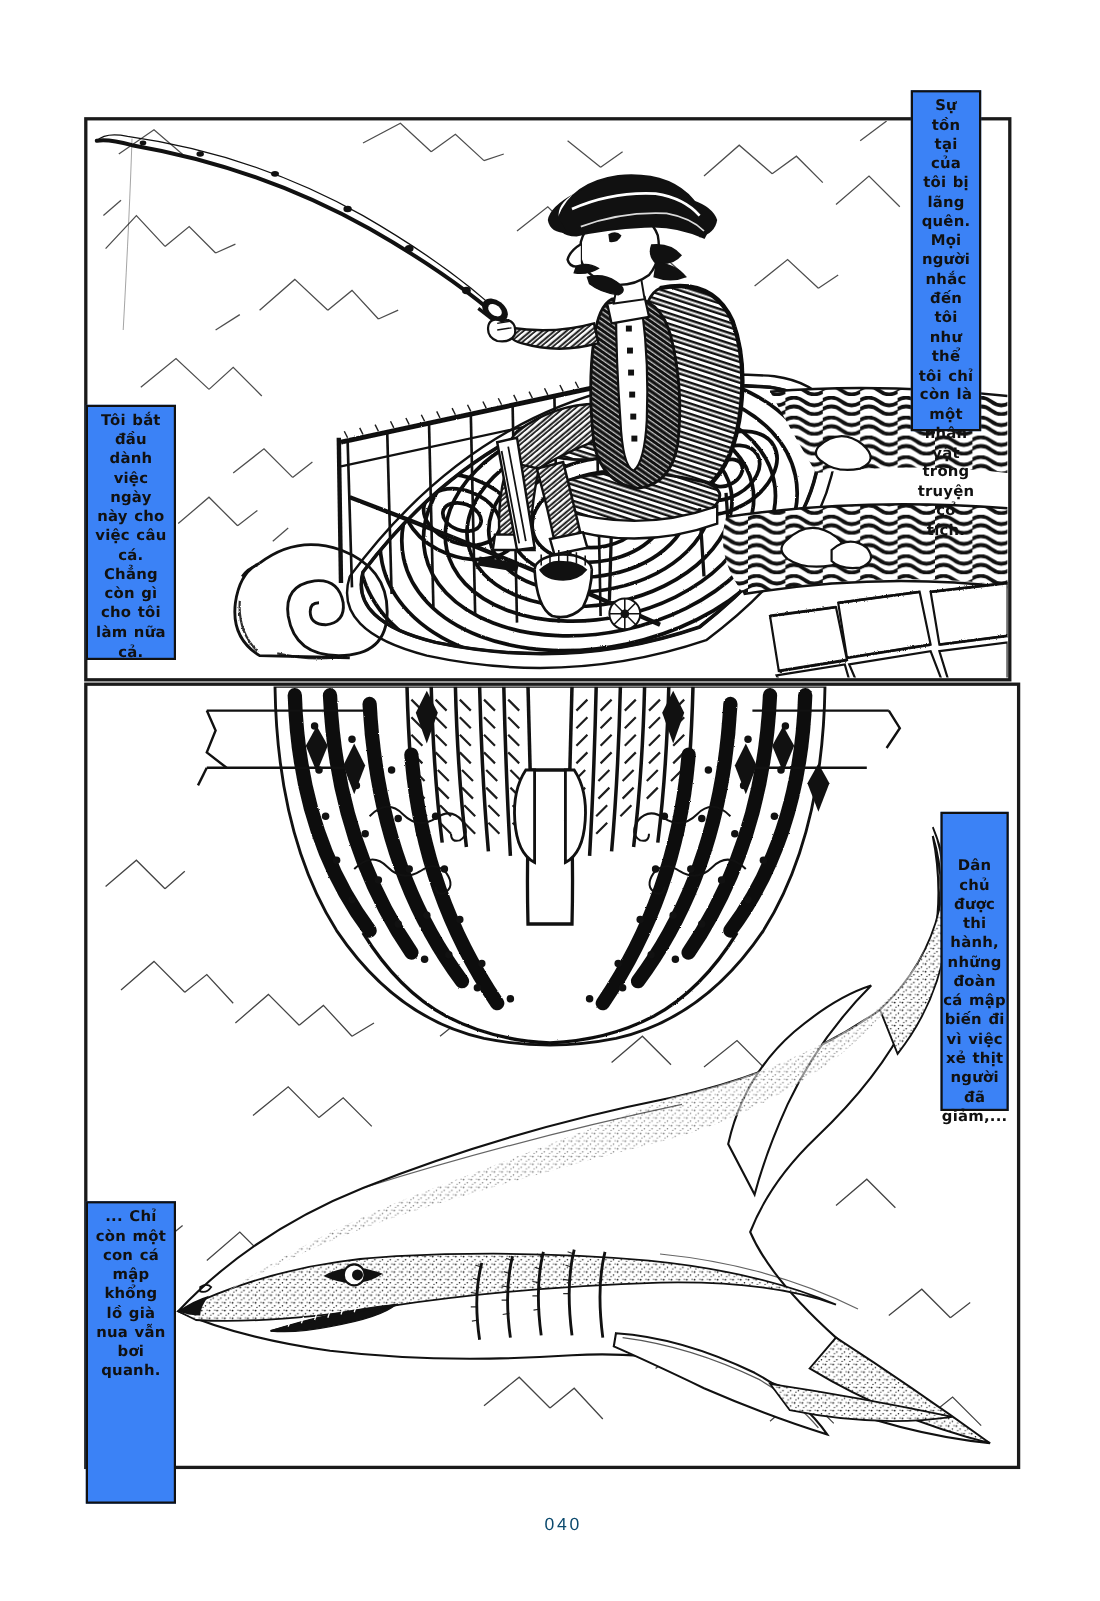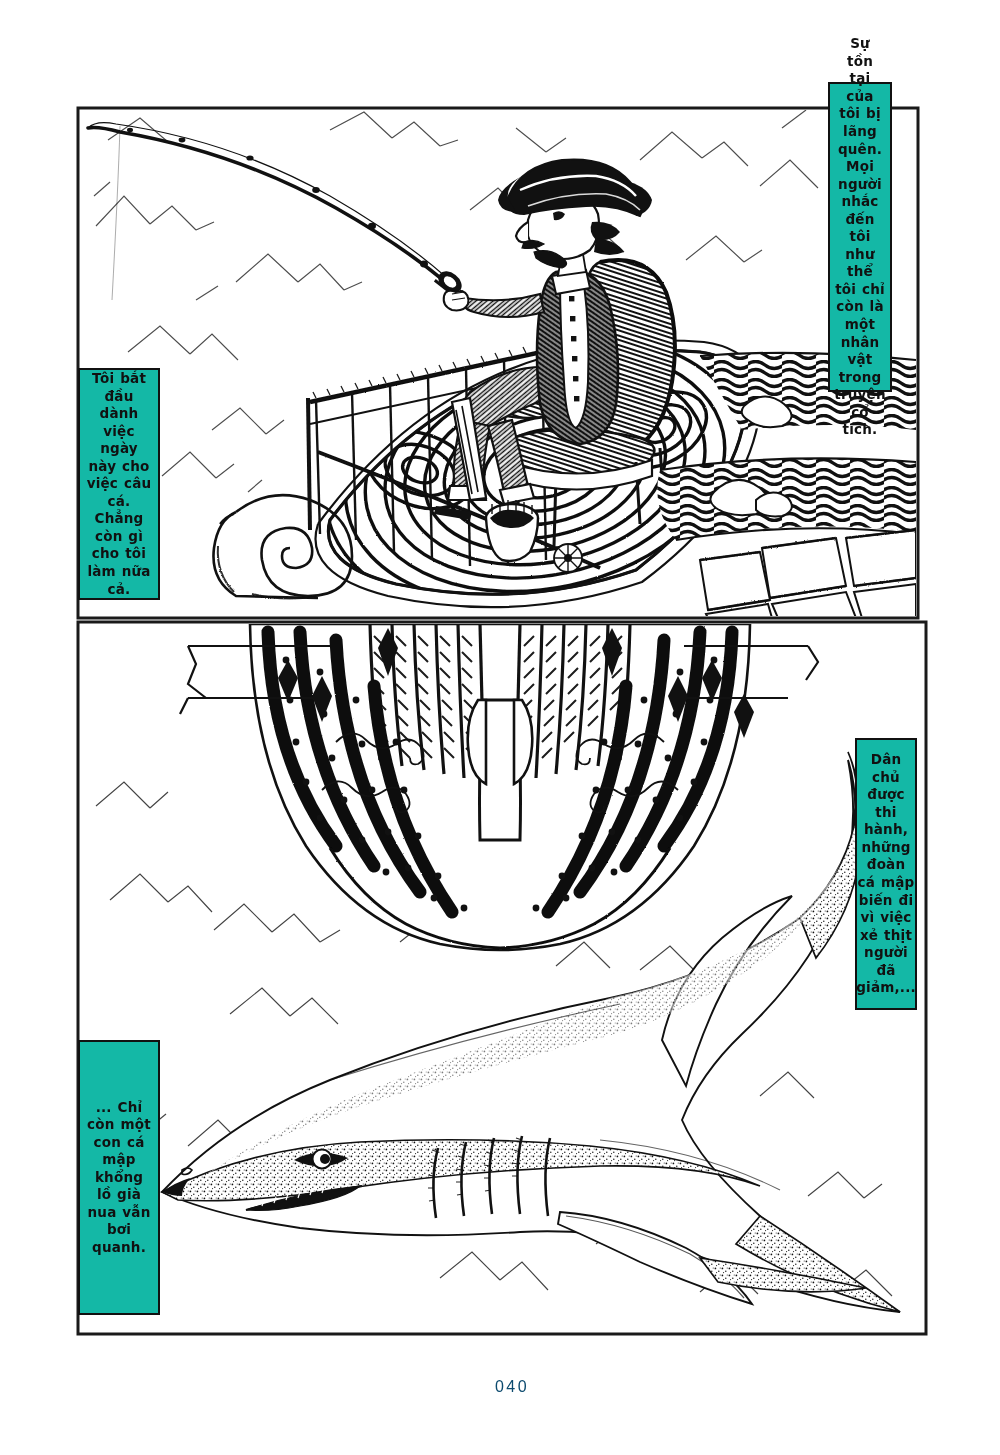--- a/index.html
+++ b/index.html
@@ -22,44 +22,44 @@
     position: absolute;
     left: 0; top: 0;
     width: 1000px;
     height: 1455px;
     pointer-events: none;
   }
   
   .caption {
     position: absolute;
     box-sizing: border-box;
-    background: #14b8a6;
+    background: #3b82f6;
     border: 2.5px solid #111111;
     display: flex;
-    align-items: center;
+    align-items: flex-start;
     justify-content: center;
     z-index: 40;
   }
   .caption .ctext {
     font-family: "DejaVu Sans", sans-serif;
     font-weight: 700;
     color: #111111;
     text-align: center;
     line-height: 1.30;
     letter-spacing: 0.2px;
     padding: 4px 6px;
     word-spacing: 1px;
   }
   #cap-top-right   { left: 828px; top: 82px;   width: 64px;  height: 310px; }
   #cap-top-right .ctext   { font-size: 13.5px; }
   #cap-left        { left: 78px;  top: 368px;  width: 82px;  height: 232px; }
   #cap-left .ctext        { font-size: 13.5px; }
   #cap-mid-right   { left: 855px; top: 738px;  width: 62px;  height: 272px; }
-  #cap-mid-right .ctext   { font-size: 13.5px; }
-  #cap-bottom-left { left: 78px;  top: 1040px; width: 82px;  height: 275px; }
+  #cap-mid-right .ctext   { font-size: 13.5px; margin-top: 35px; }
+  #cap-bottom-left { left: 78px;  top: 1092px; width: 82px;  height: 275px; }
   #cap-bottom-left .ctext { font-size: 13.5px; }
 
   
   #page-number {
     position: absolute;
     left: 12px;
     top: 1378px;
     width: 1000px;
     text-align: center;
     font-family: Liberation Sans, sans-serif;

